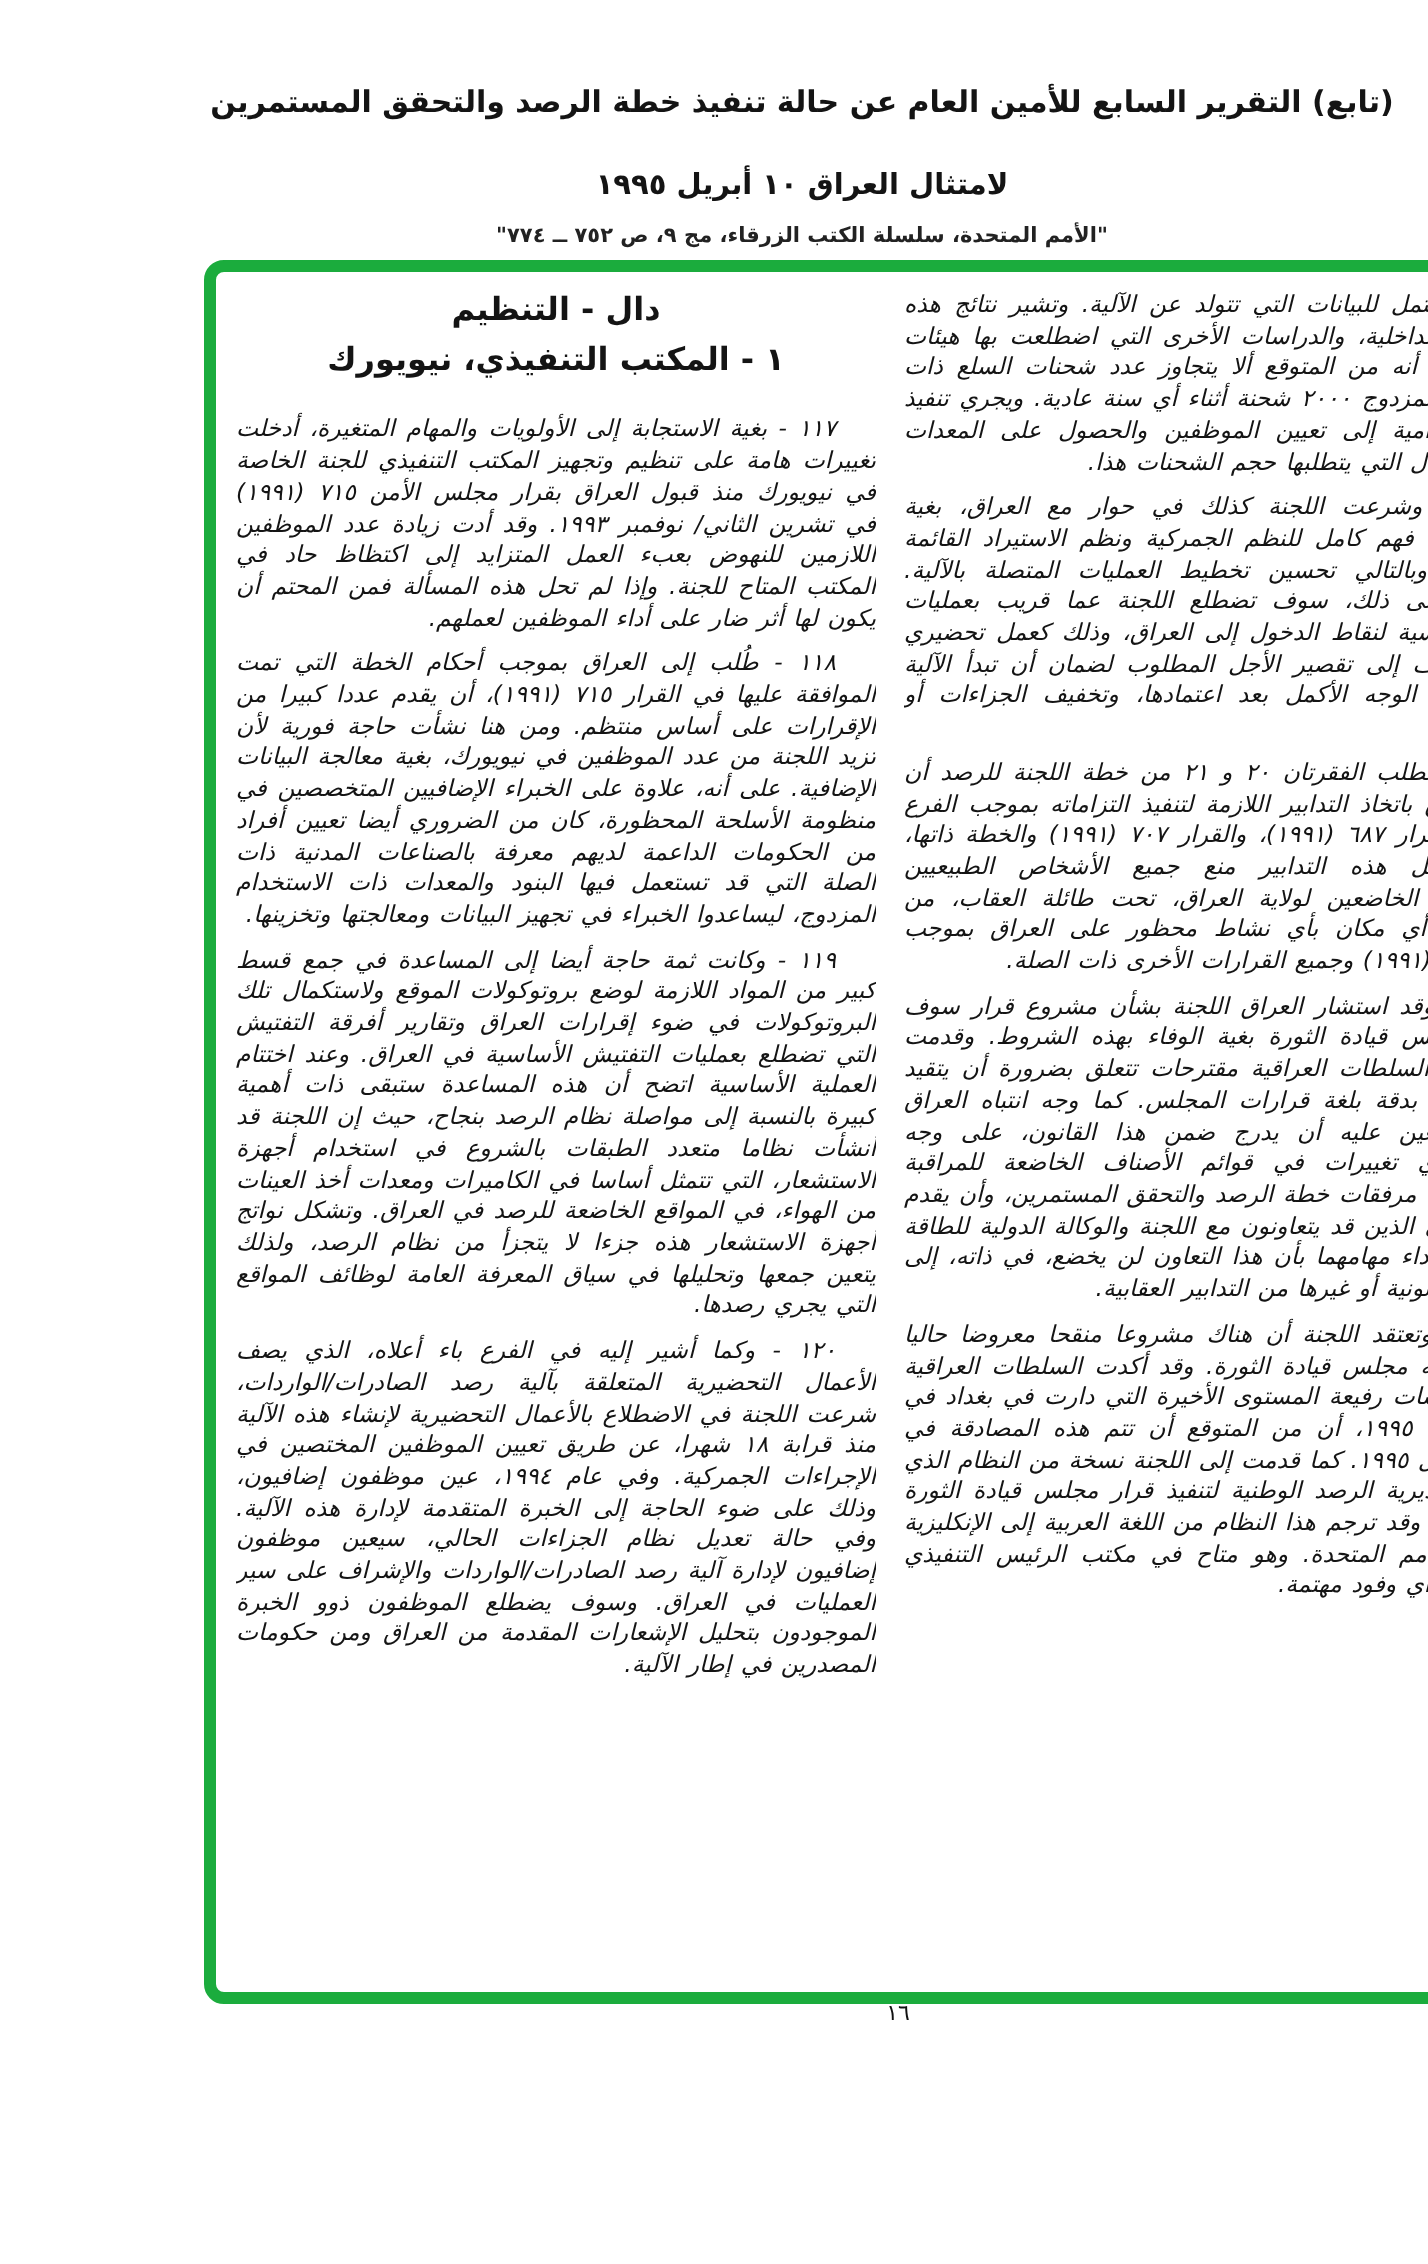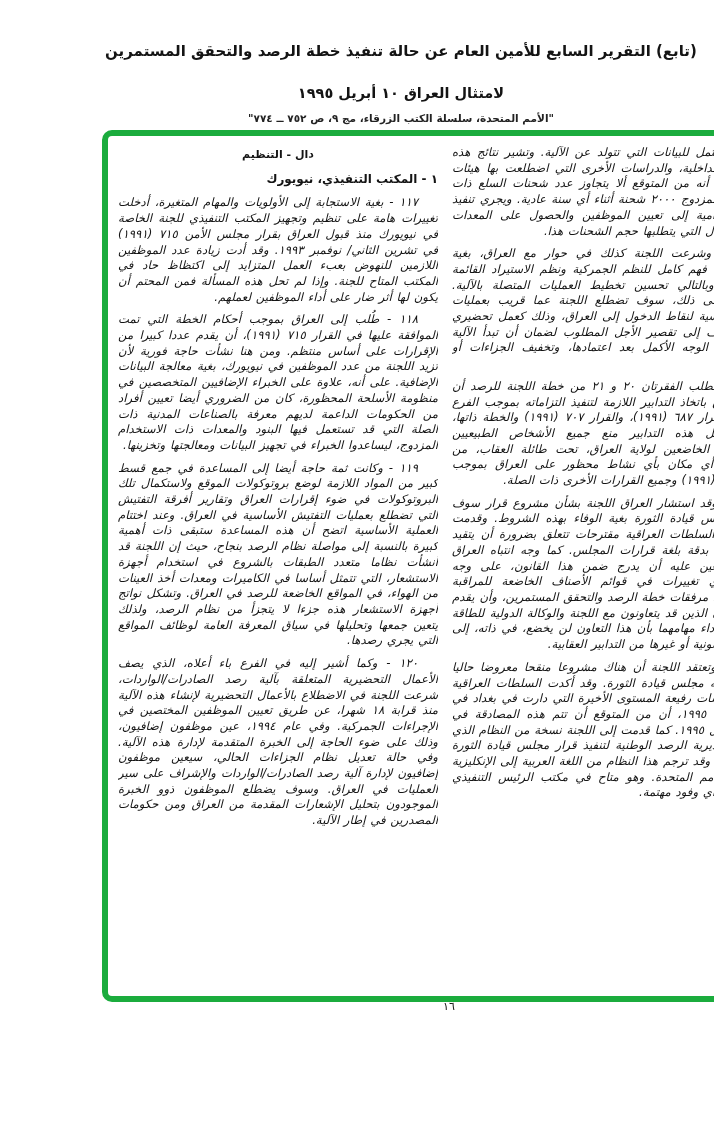--- a/index.html
+++ b/index.html
@@ -56,30 +56,30 @@
     text-align: justify;
     overflow: hidden;
   }
   .para {
     margin-bottom: 7px;
     word-spacing: 1px;
     font-style: italic;
   }
   .para.indent { text-indent: 20px; }
   .sec-heading {
-    font-size: 11px;
+    font-size: 16px;
     font-weight: bold;
     text-align: center;
     margin: 10px 0 9px 0;
   }
   .sub-heading {
-    font-size: 12px;
+    font-size: 16px;
     font-weight: bold;
-    text-align: right;
-    margin: 4px 0 8px 0;
+    text-align: center;
+    margin: 4px 0 20px 0;
   }
   .col-left .sec-heading:first-child { margin-top: 2px; }
   .page-number {
     position: absolute;
     left: 346px; top: 1000px;
     width: 30px;
     text-align: center;
     font-size: 11px;
     color: #111;
   }

